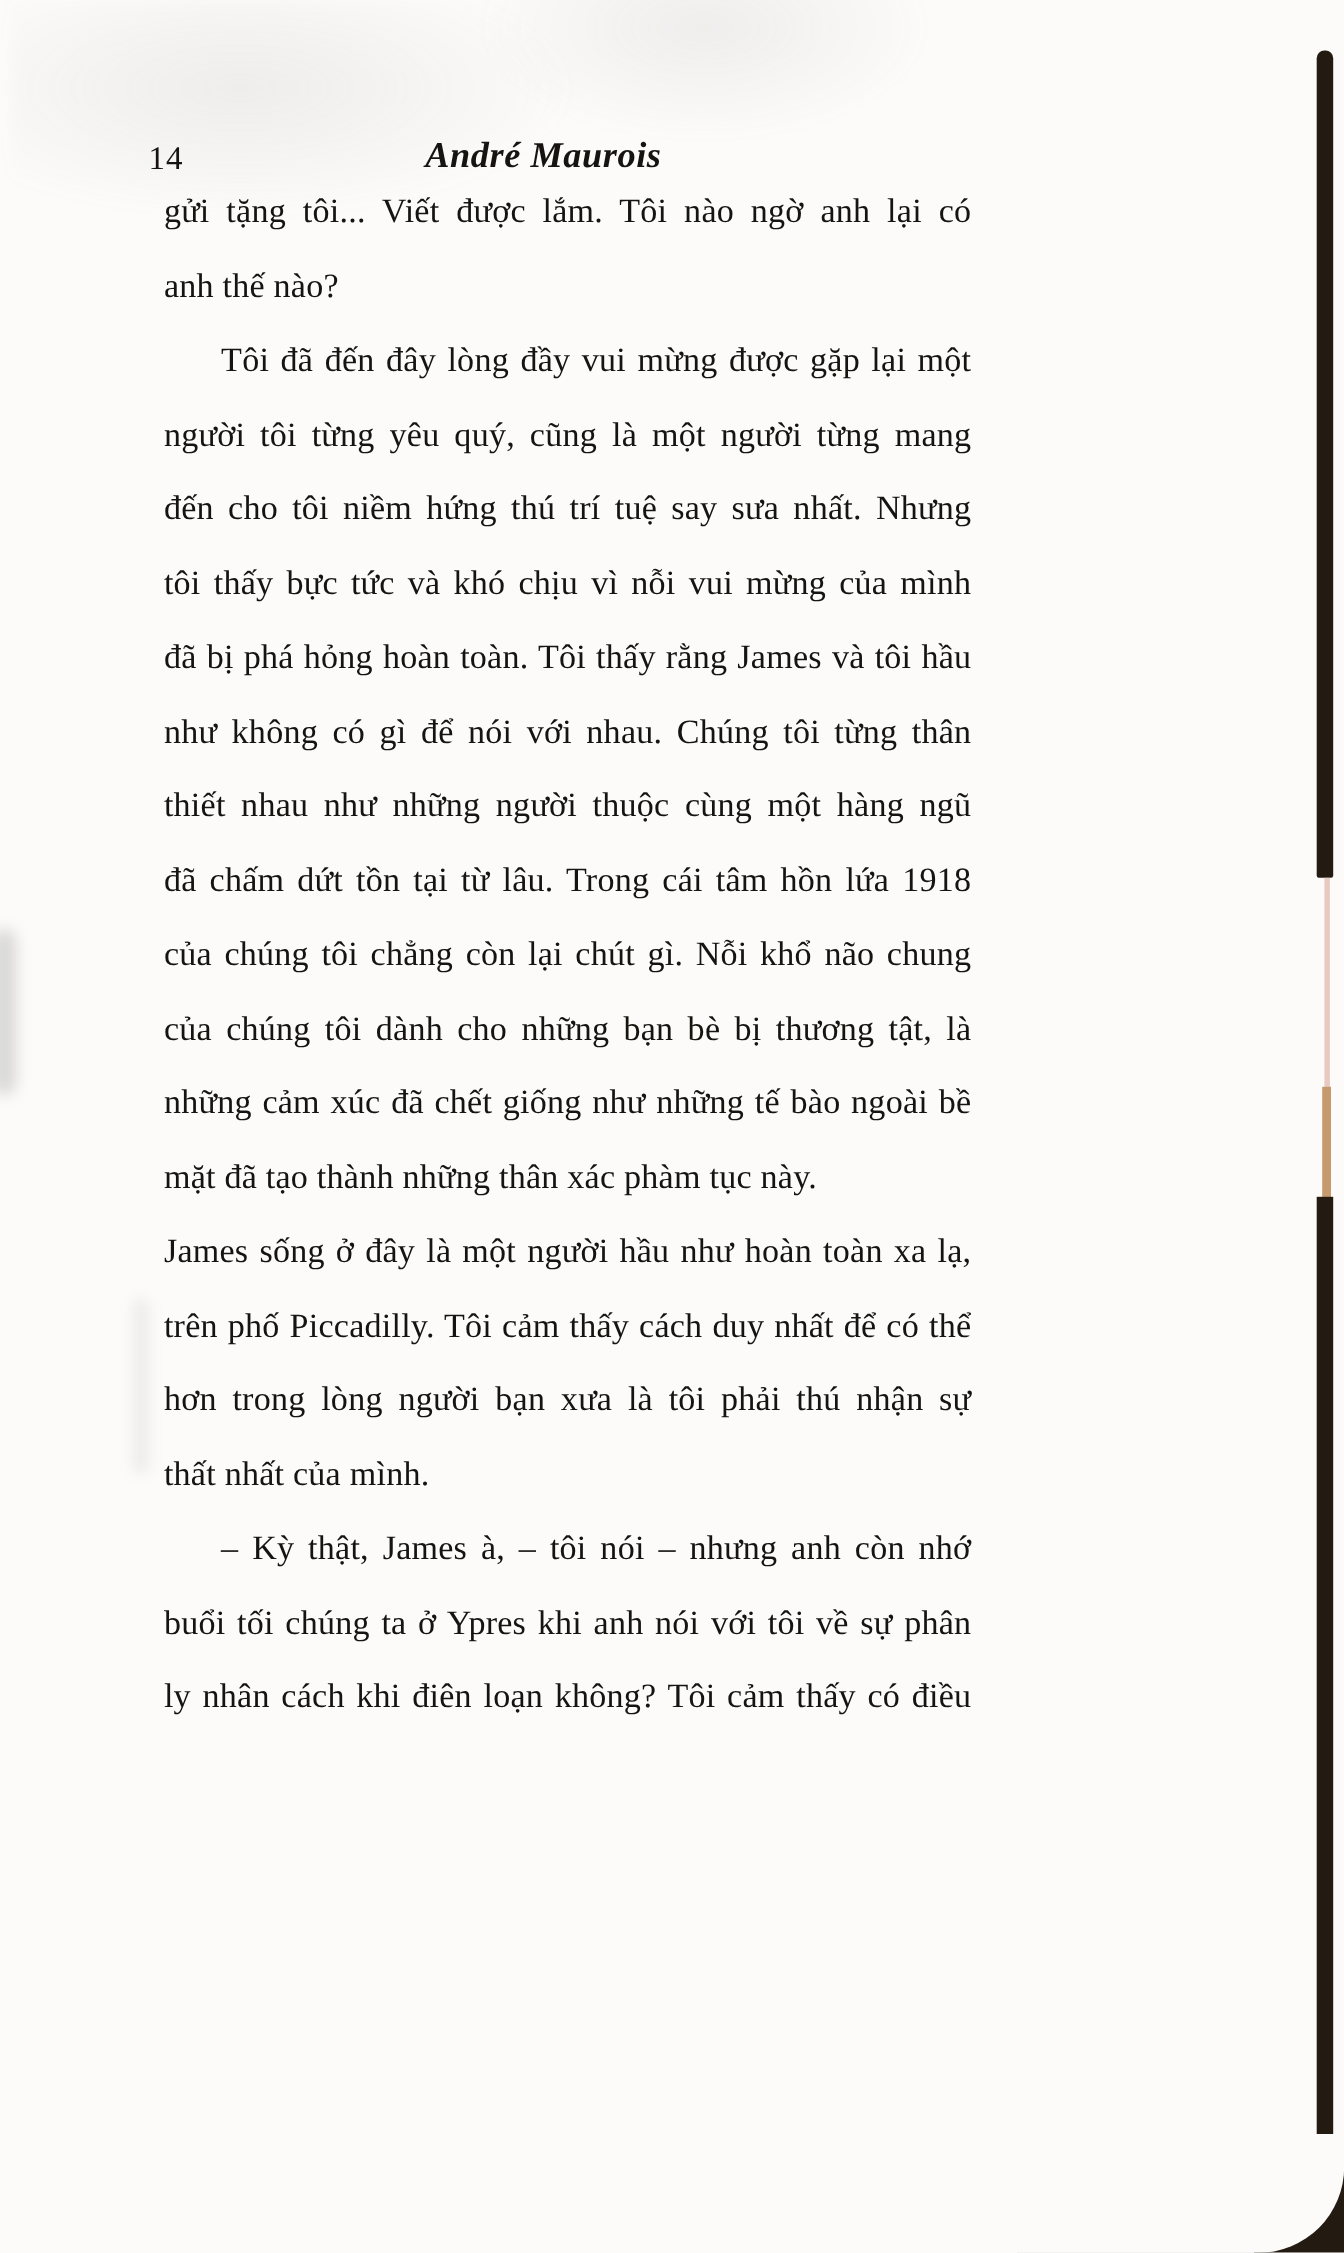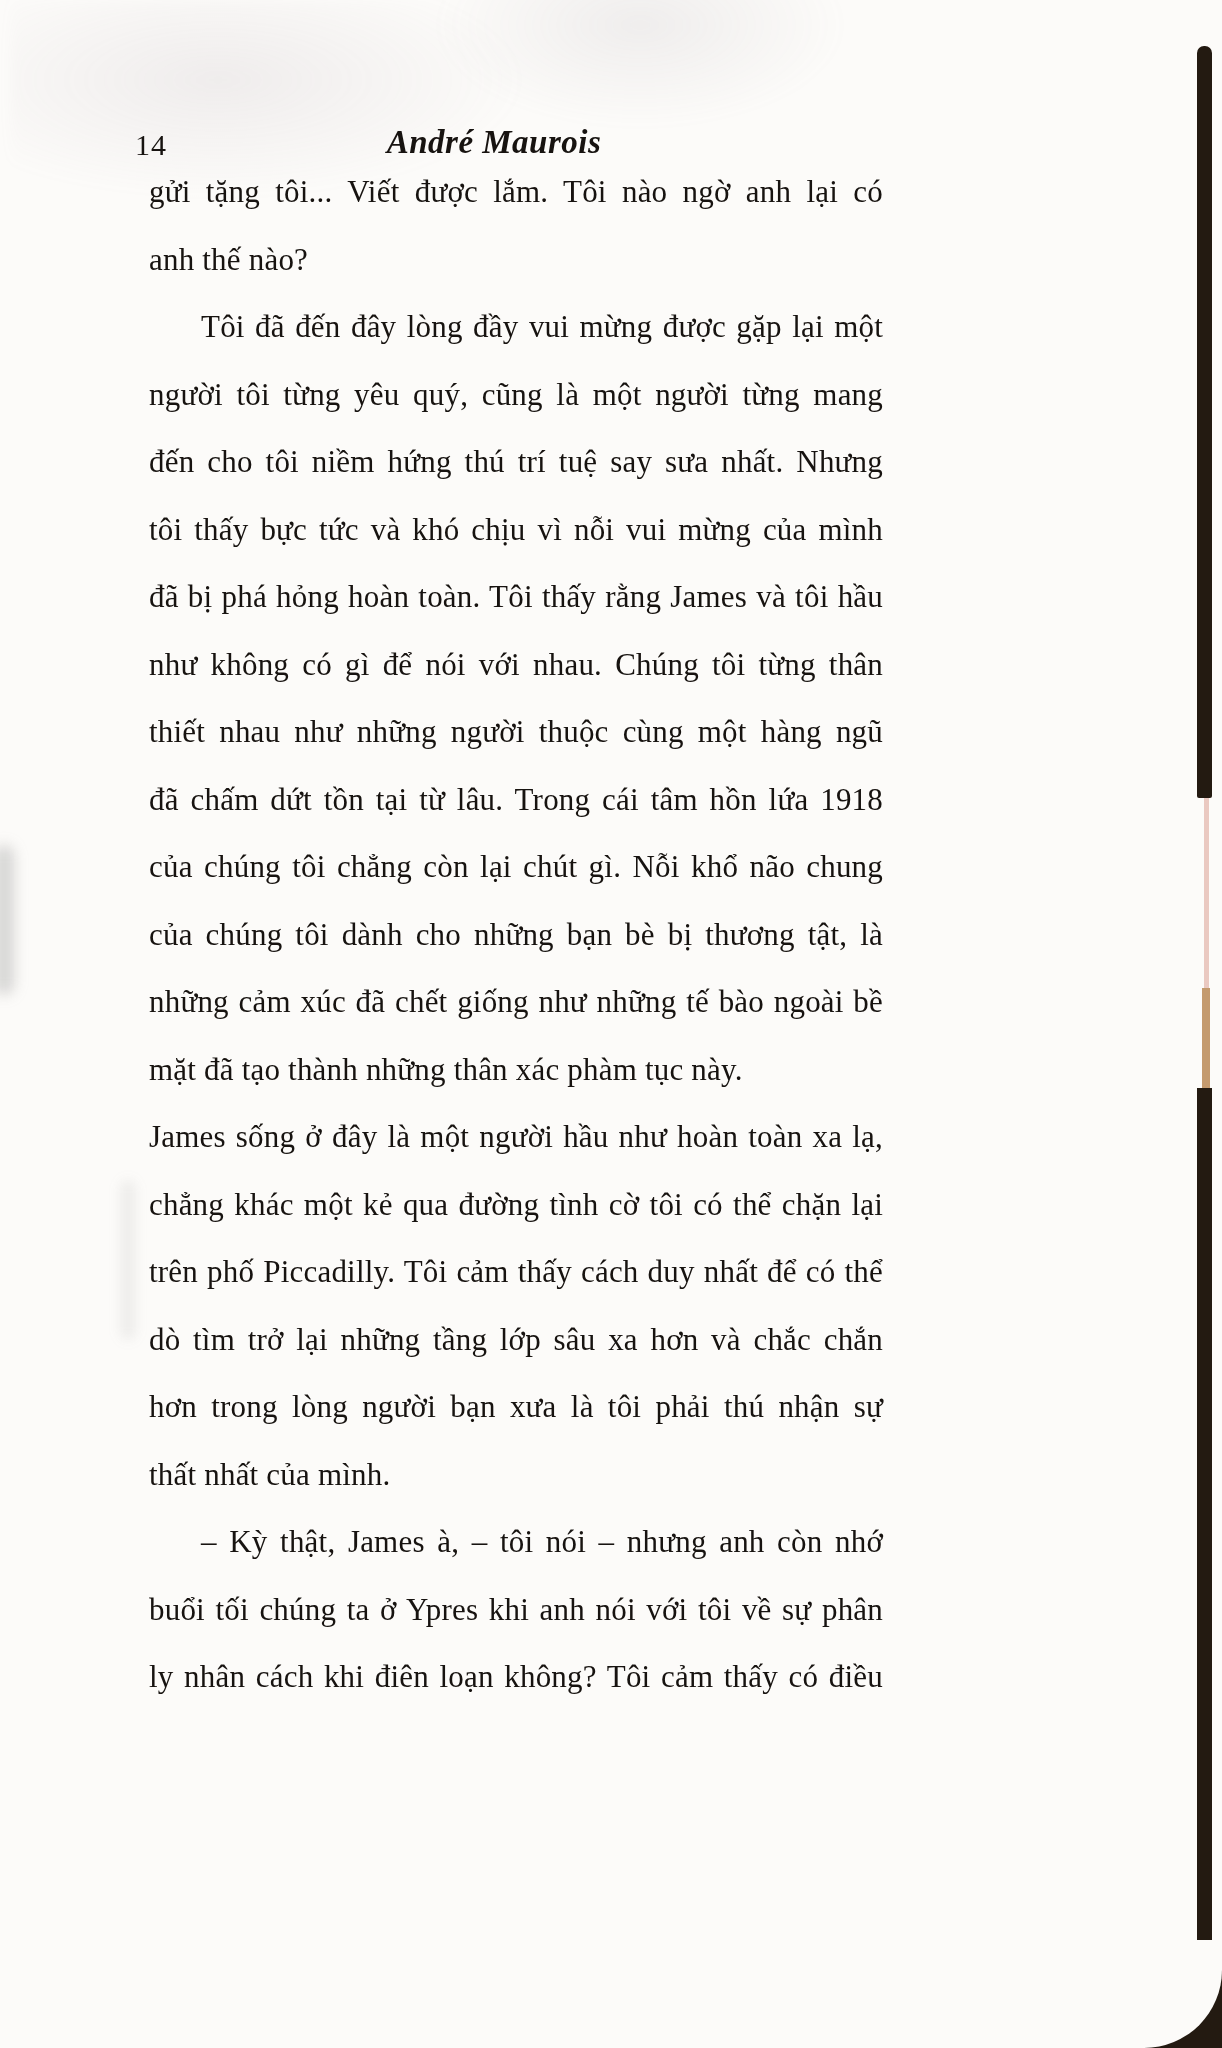--- a/index.html
+++ b/index.html
@@ -81,23 +81,21 @@
       <div class="line">tôi thấy bực tức và khó chịu vì nỗi vui mừng của mình</div>
       <div class="line">đã bị phá hỏng hoàn toàn. Tôi thấy rằng James và tôi hầu</div>
       <div class="line">như không có gì để nói với nhau. Chúng tôi từng thân</div>
       <div class="line">thiết nhau như những người thuộc cùng một hàng ngũ</div>
       <div class="line">đã chấm dứt tồn tại từ lâu. Trong cái tâm hồn lứa 1918</div>
       <div class="line">của chúng tôi chẳng còn lại chút gì. Nỗi khổ não chung</div>
       <div class="line">của chúng tôi dành cho những bạn bè bị thương tật, là</div>
       <div class="line">những cảm xúc đã chết giống như những tế bào ngoài bề</div>
       <div class="line lastline">mặt đã tạo thành những thân xác phàm tục này.</div>
       <div class="line">James sống ở đây là một người hầu như hoàn toàn xa lạ,</div>
-      <div class="line">chẳng khác một kẻ qua đường tình cờ tôi có thể chặn lại</div>
       <div class="line">trên phố Piccadilly. Tôi cảm thấy cách duy nhất để có thể</div>
-      <div class="line">dò tìm trở lại những tầng lớp sâu xa hơn và chắc chắn</div>
       <div class="line">hơn trong lòng người bạn xưa là tôi phải thú nhận sự</div>
       <div class="line lastline">thất nhất của mình.</div>
       <div class="line indent">– Kỳ thật, James à, – tôi nói – nhưng anh còn nhớ</div>
       <div class="line">buổi tối chúng ta ở Ypres khi anh nói với tôi về sự phân</div>
       <div class="line">ly nhân cách khi điên loạn không? Tôi cảm thấy có điều</div>
     </div>
 
   <div class="edge edge-dark-top" style="background-color: rgb(35, 26, 17);"></div>
   <div class="edge edge-pink" style="background-color: rgb(234, 201, 193);"></div>
   <div class="edge edge-tan" style="background-color: rgb(196, 154, 110);"></div>

